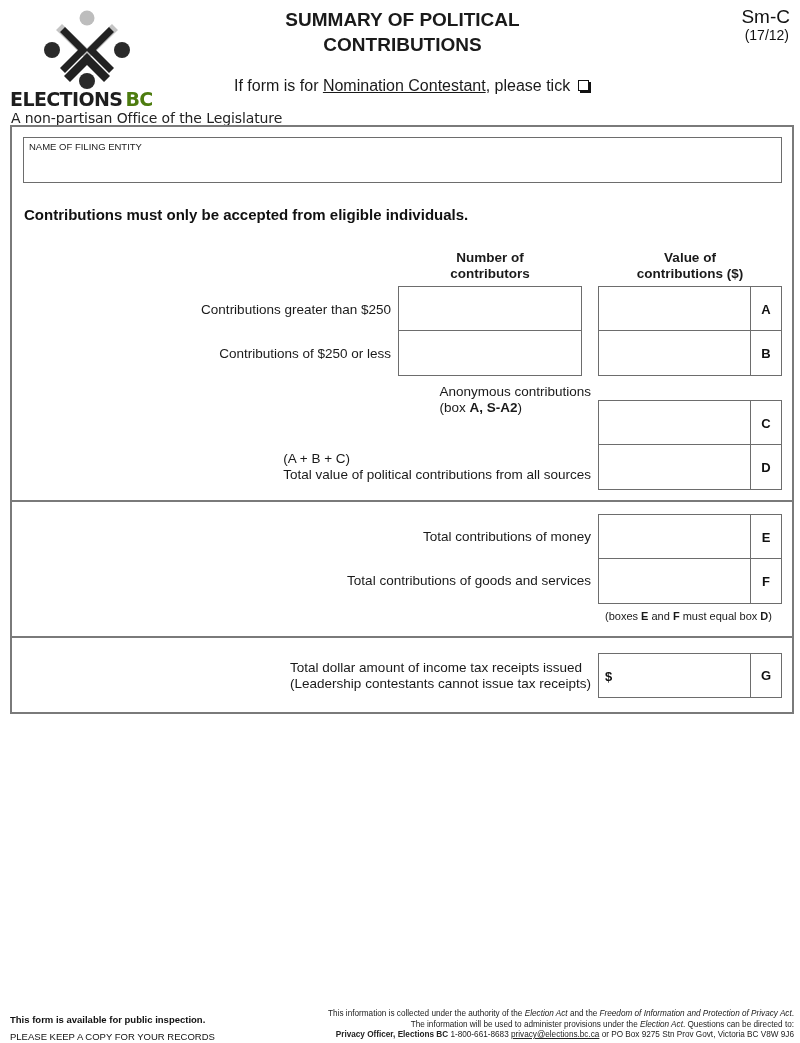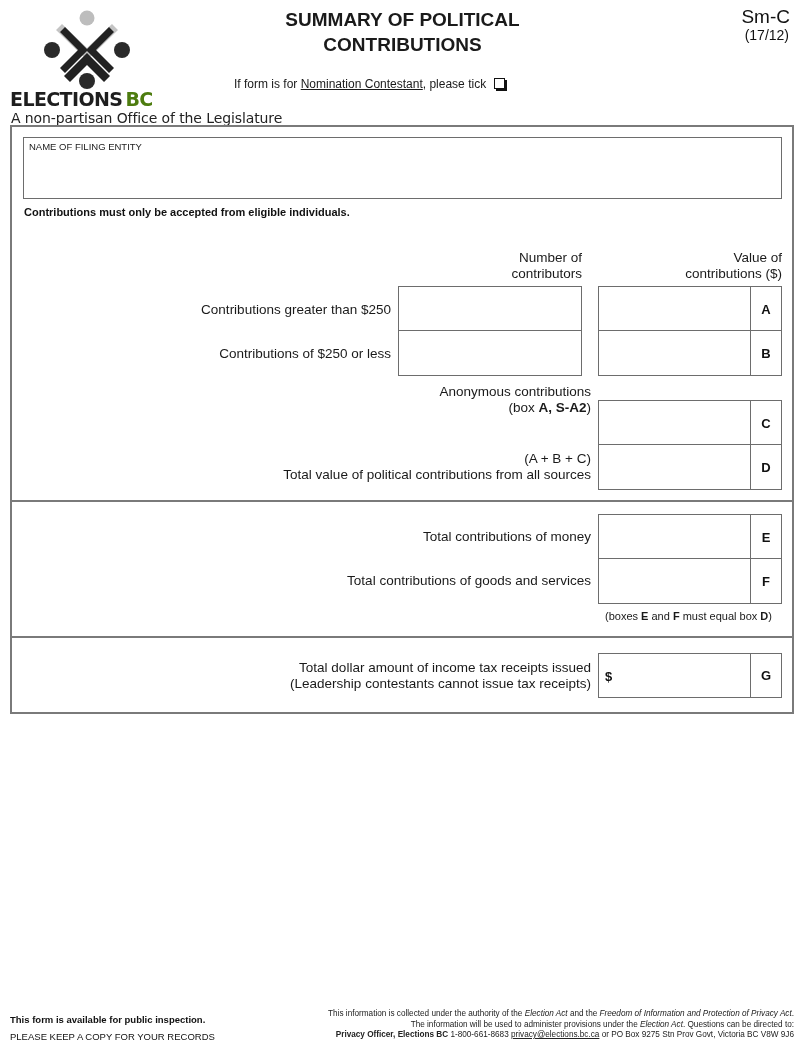--- a/index.html
+++ b/index.html
@@ -14,36 +14,36 @@
     .logo-word { position: absolute; left: 0; top: 82px; font-family: "DejaVu Sans", sans-serif; font-weight: 900; font-size: 19px; letter-spacing: -0.6px; color: #1e1e1e; white-space: nowrap; line-height: 1; }
     .logo-word .bc { color: #4d7c0f; font-weight: 700; margin-left: 3px; }
     .logo-tag { position: absolute; left: 1px; top: 102px; font-family: "DejaVu Sans", sans-serif; font-size: 14px; color: #222; white-space: nowrap; letter-spacing: -0.1px; }
 
     
     .title { left: 230px; top: 7px; width: 345px; text-align: center; font-weight: 700; font-size: 19px; line-height: 25px; color: #1a1a1a; }
     .form-code { right: 10px; top: 6px; text-align: right; }
     .form-code .code { font-weight: 400; font-size: 19px; line-height: 22px; display: block; }
     .form-code .rev { font-size: 14px; line-height: 15px; display: block; margin-right: 1px; }
 
-    .nomination { left: 234px; top: 77px; font-size: 12px; color: #1a1a1a; white-space: nowrap; display: flex; align-items: center; }
+    .nomination { left: 234px; top: 77px; font-size: 16px; color: #1a1a1a; white-space: nowrap; display: flex; align-items: center; }
     .nomination .u { text-decoration: underline; }
     .tickbox { display: inline-block; width: 11px; height: 11px; border: 1.6px solid #111; margin-left: 8px; box-shadow: 2px 2px 0 #111; position: relative; top: -1px; }
 
     
     .outer { left: 10px; top: 125px; width: 784px; height: 589px; border: 2px solid #7a7a7a; }
     .divider { left: 10px; width: 784px; height: 0; border-top: 2px solid #7a7a7a; }
 
-    .entity { left: 23px; top: 137px; width: 759px; height: 62px; border: 1.5px solid #6d6d6d; }
+    .entity { left: 23px; top: 137px; width: 759px; height: 46px; border: 1.5px solid #6d6d6d; }
     .entity .lbl { position: absolute; left: 5px; top: 3px; font-size: 9.5px; color: #222; }
 
-    .warning { left: 24px; top: 206px; font-weight: 700; font-size: 11px; color: #111; }
+    .warning { left: 24px; top: 206px; font-weight: 700; font-size: 15px; color: #111; }
 
-    .col-head { text-align: right; font-weight: 400; font-size: 13.5px; line-height: 16px; color: #1a1a1a; }
+    .col-head { text-align: center; font-weight: 700; font-size: 13.5px; line-height: 16px; color: #1a1a1a; }
 
-    .row-label { text-align: right; font-size: 13.5px; line-height: 16px; color: #1a1a1a; white-space: nowrap; }
+    .row-label { text-align: left; font-size: 13.5px; line-height: 16px; color: #1a1a1a; white-space: nowrap; }
     .row-label b { font-weight: 700; }
     .cell { position: absolute; border: 1.5px solid #6d6d6d; background: #fff; }
     .cell.letter { display: flex; align-items: center; justify-content: center; font-weight: 700; font-size: 13px; color: #111; }
     .cell .dollar { position: absolute; left: 6px; top: 50%; transform: translateY(-50%); font-weight: 700; font-size: 13px; }
 
     .note { font-size: 11px; color: #1a1a1a; white-space: nowrap; }
     .note b { font-weight: 700; }
 
     
     .foot-left { left: 10px; top: 1011px; font-size: 9.5px; line-height: 17px; color: #111; }

